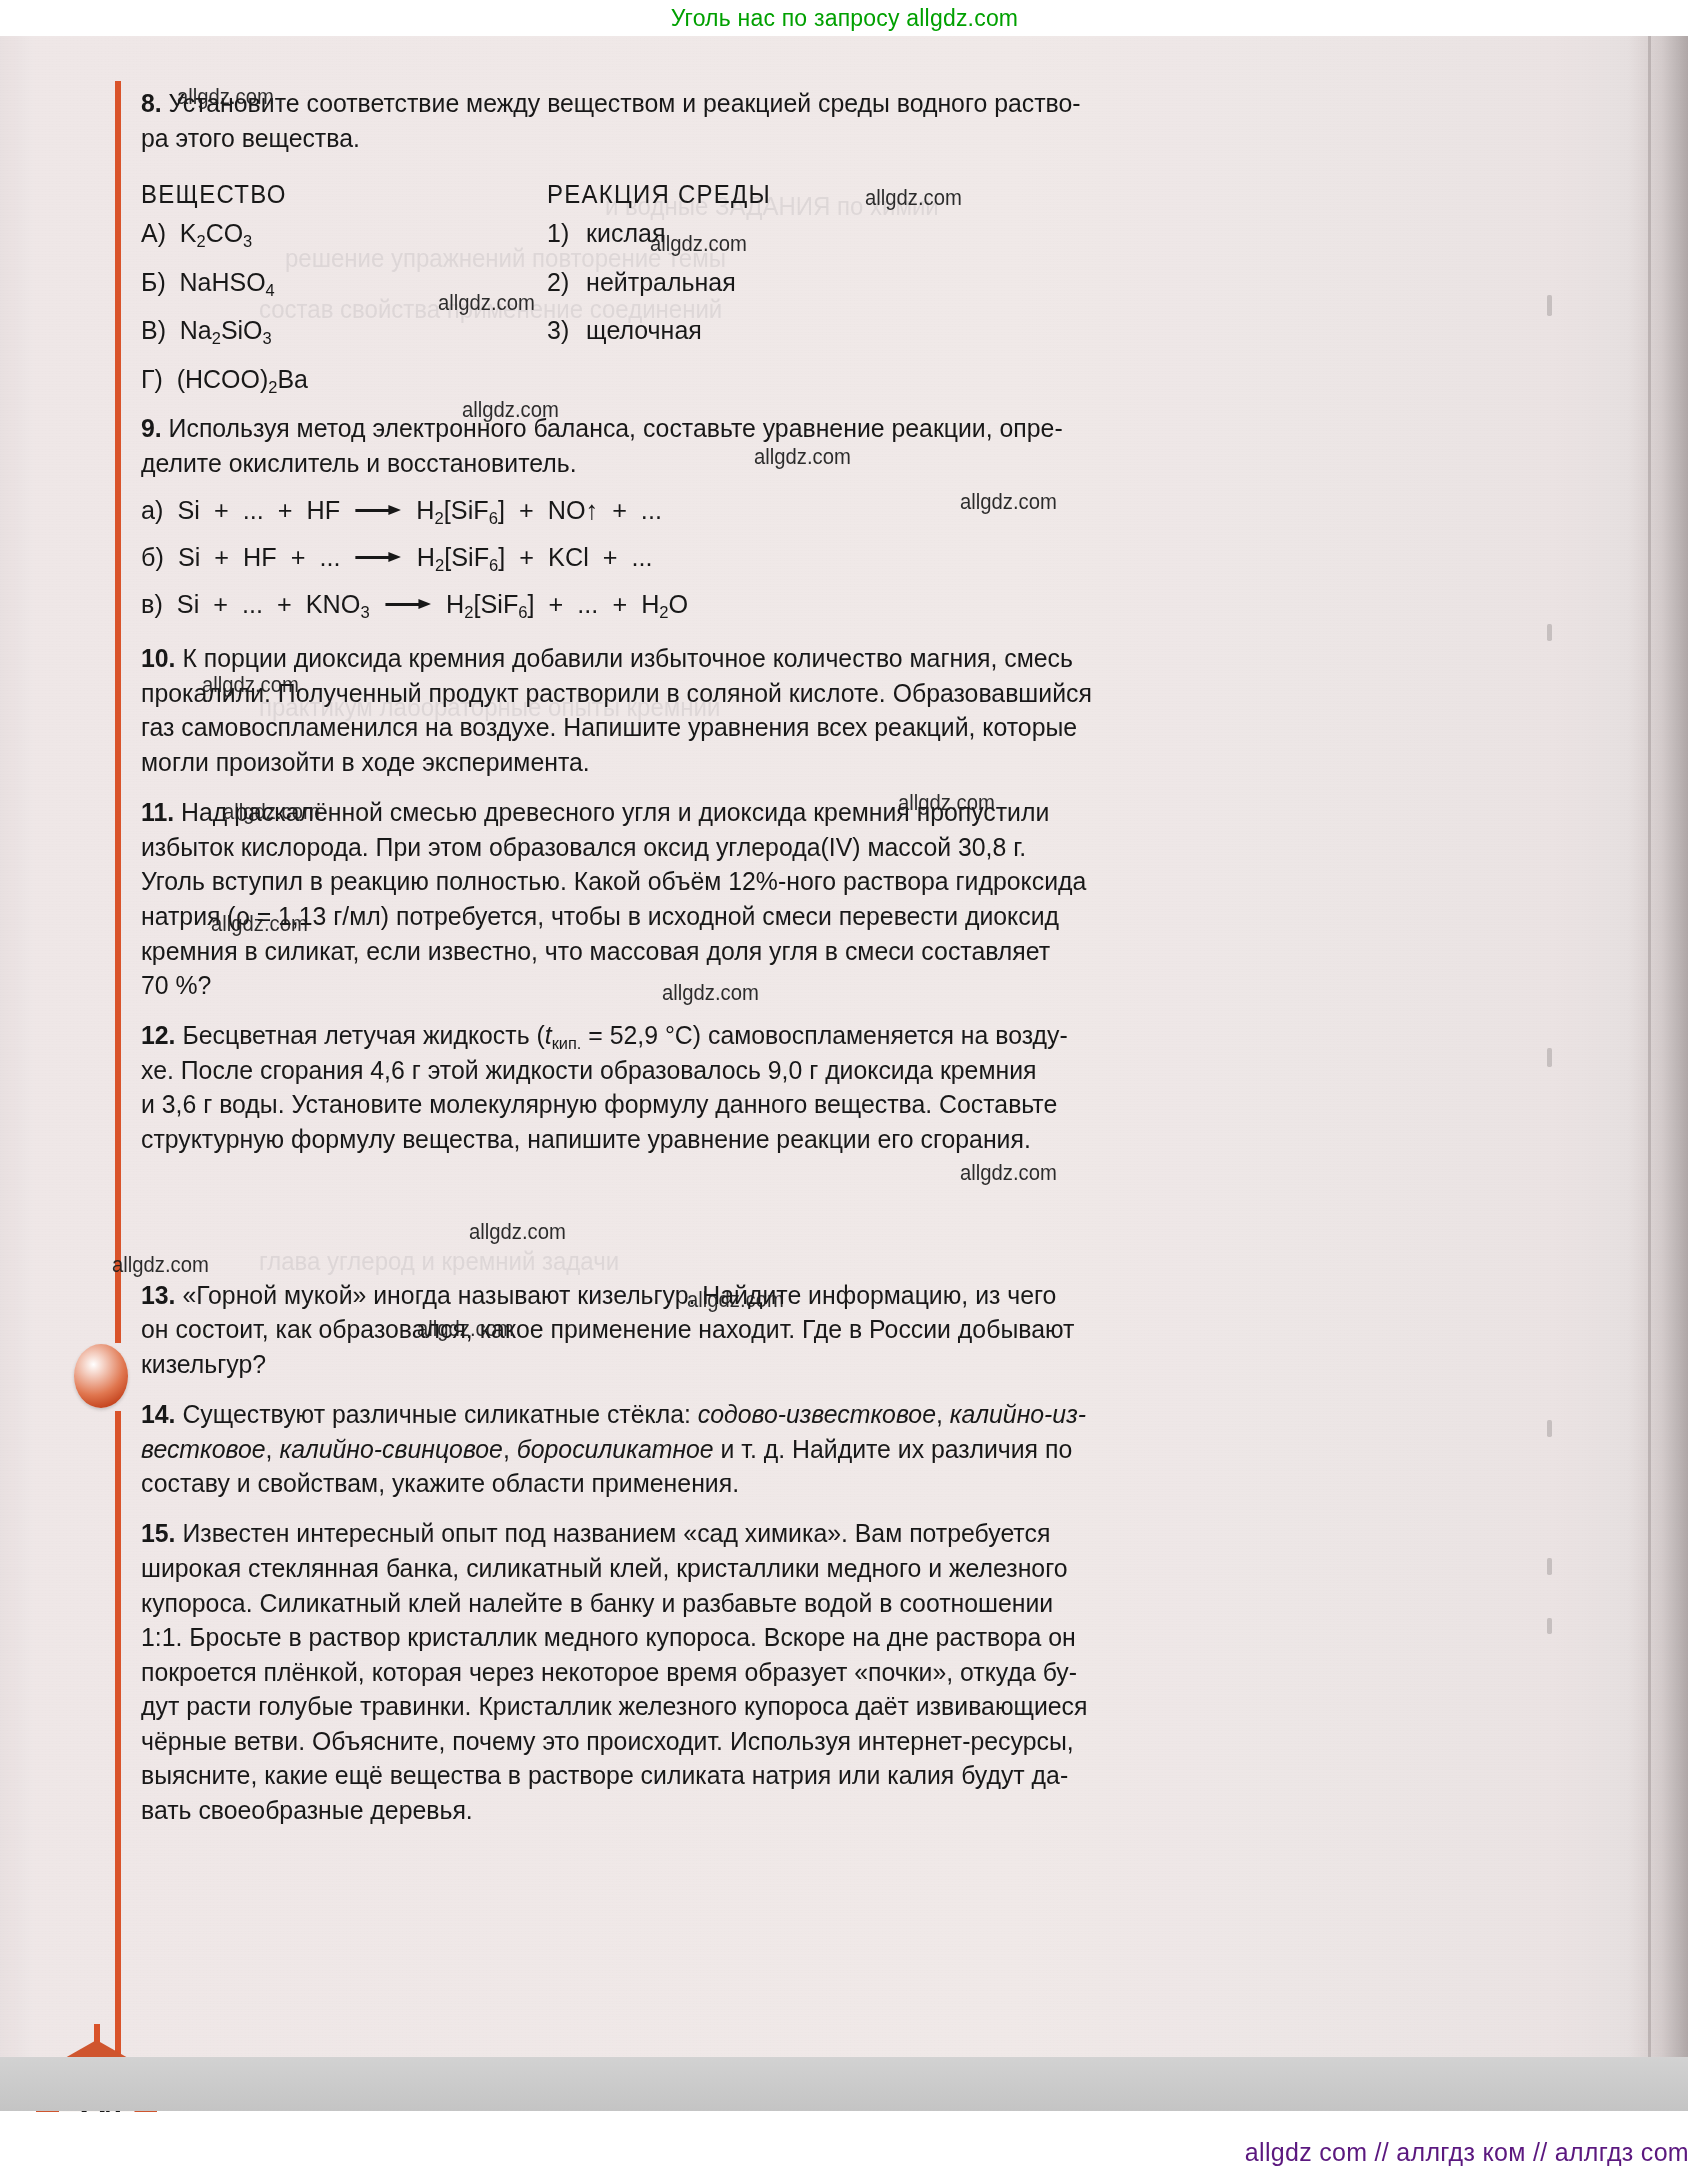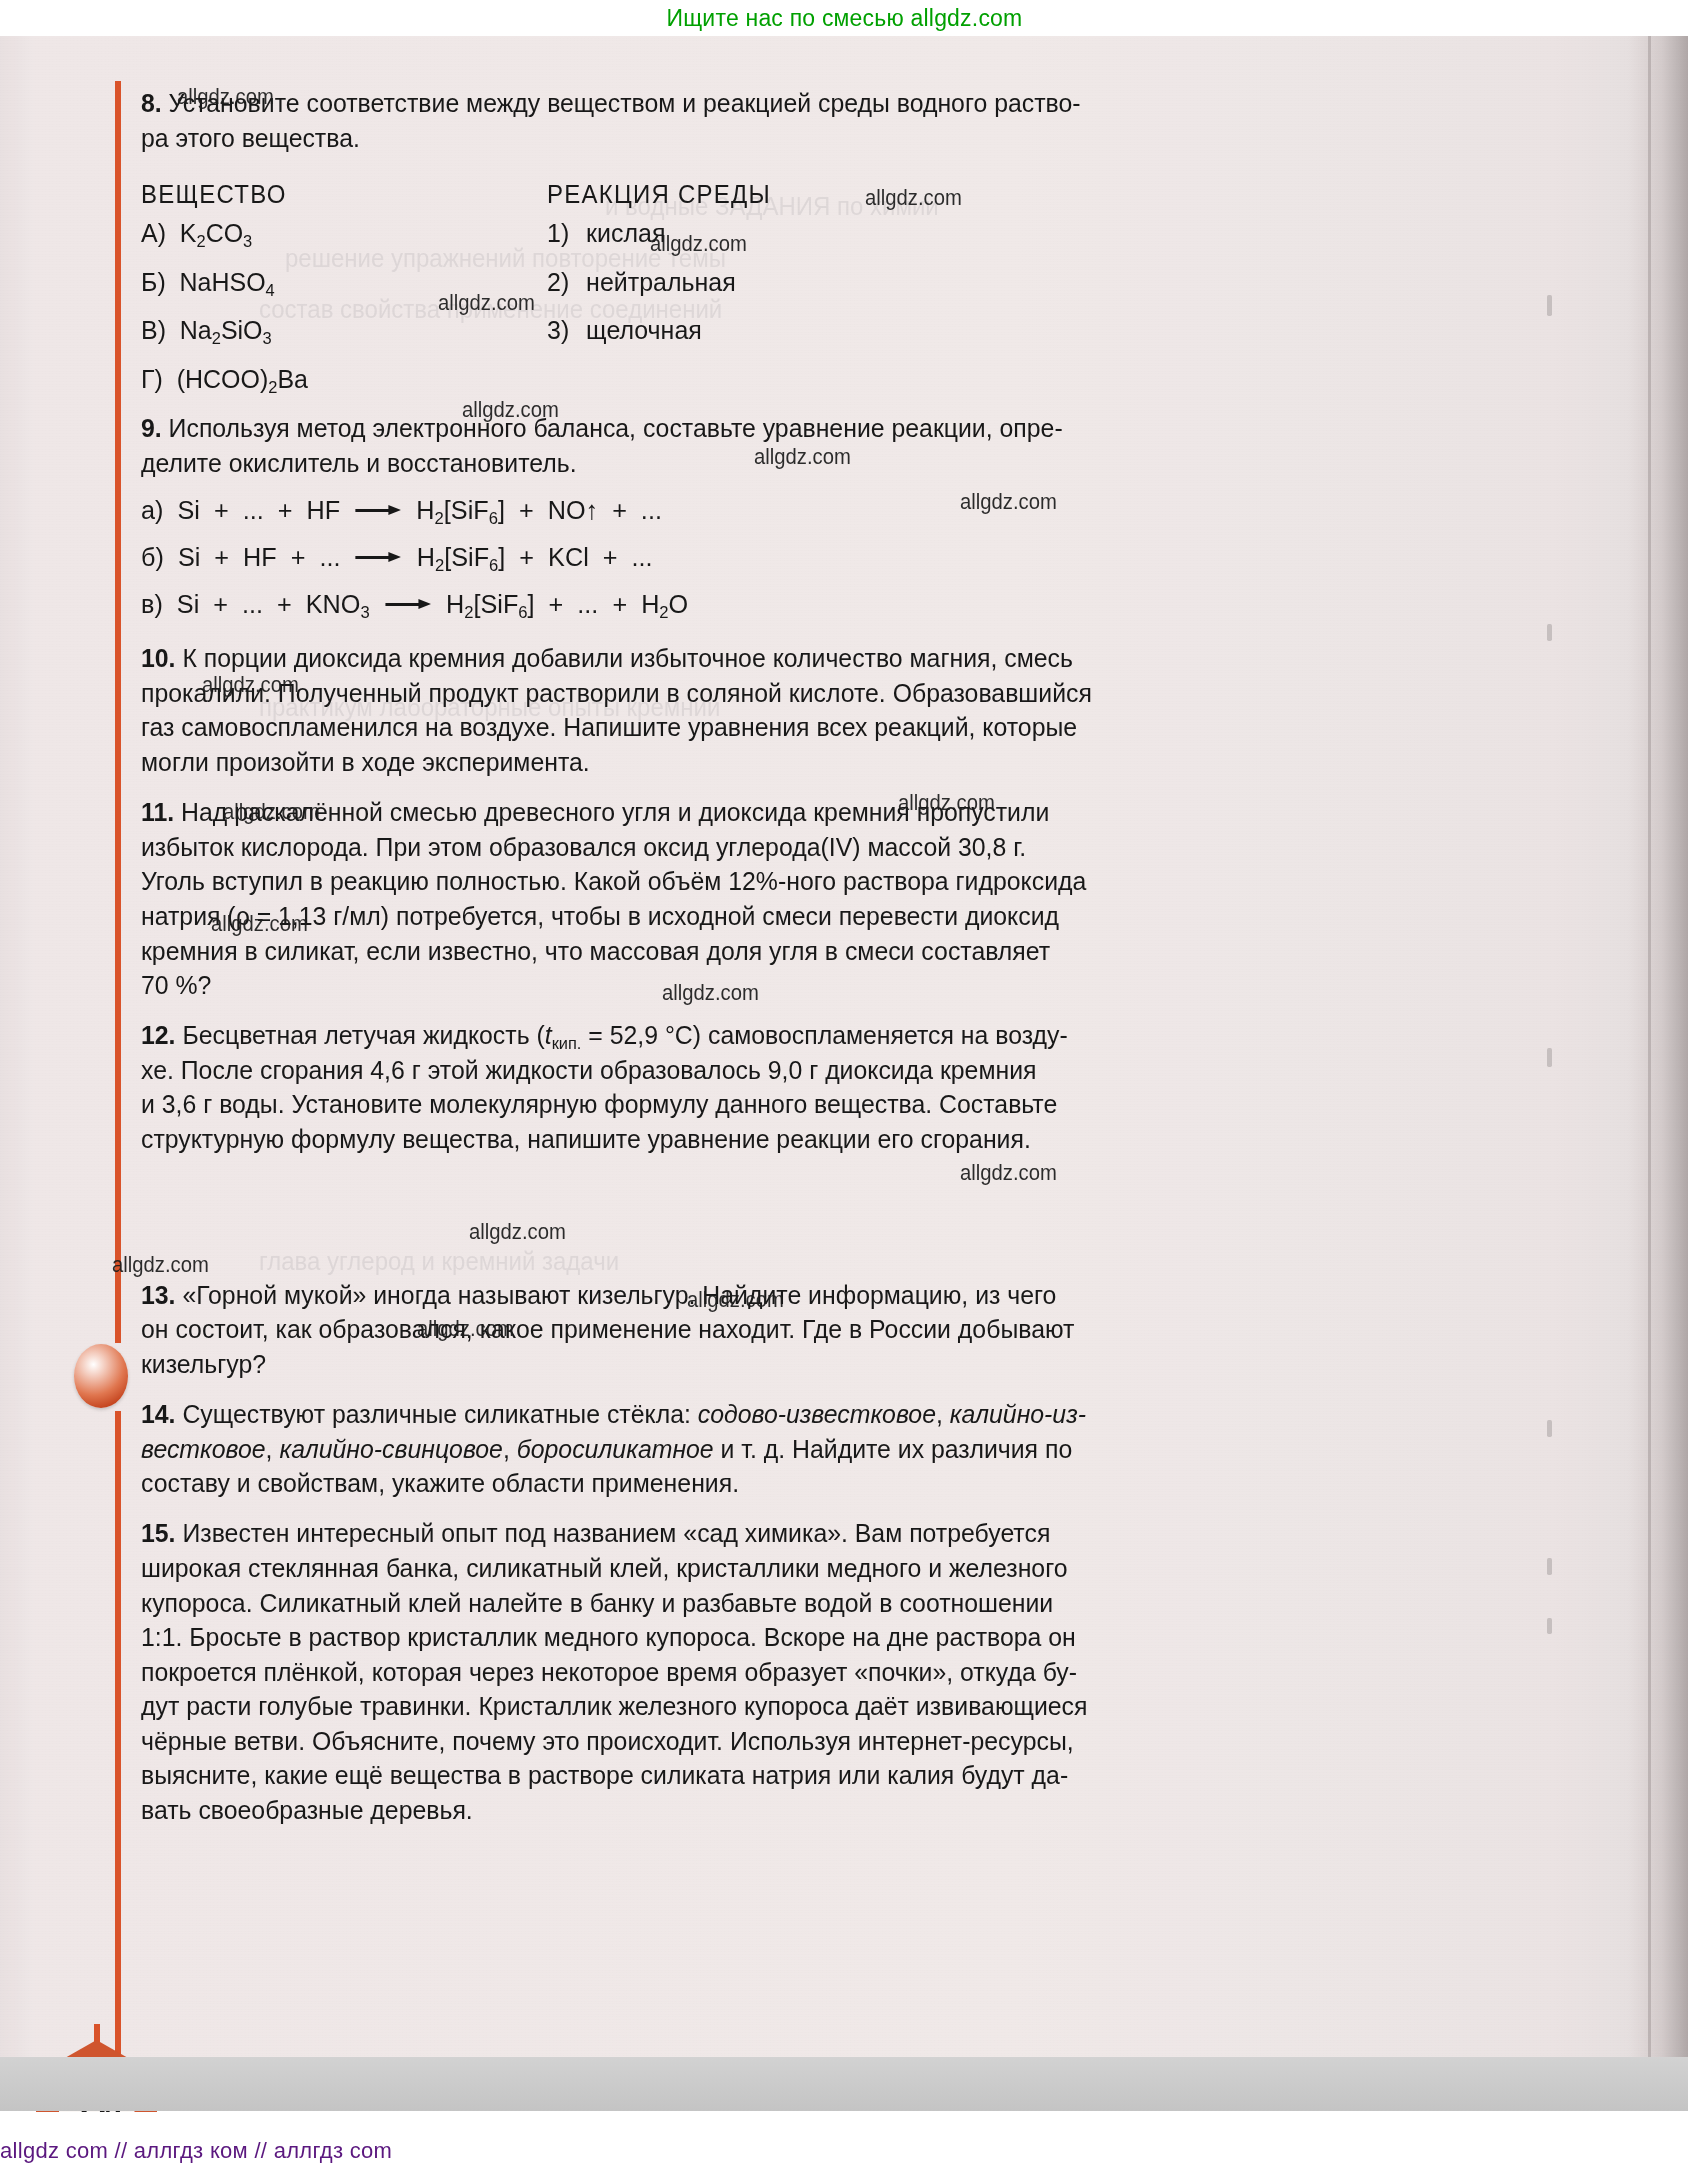--- a/index.html
+++ b/index.html
@@ -39,22 +39,22 @@
   }
   .scanbed-shade{
     position:absolute;left:0;top:2057px;width:1689px;height:54px;
     background:linear-gradient(180deg,#d2d2d2,#c4c4c4);
   }
   
   .footerband{
     position:absolute;left:0;top:2112px;width:1689px;height:72px;background:#fff;
   }
   .footer-text{
-    position:absolute;left:0;top:2138px;width:1689px;text-align:left;
-    color:#5b187f;font-size:22px;letter-spacing:0.3px;
+    position:absolute;left:0;top:2138px;width:1689px;text-align:right;
+    color:#5b187f;font-size:25px;letter-spacing:0.3px;
   }
 
   
   .gutter{
     position:absolute;right:0;top:0;width:61px;height:2075px;
     background:linear-gradient(90deg,rgba(160,150,150,0) 0%,rgba(150,140,140,.22) 55%,rgba(110,100,100,.45) 100%);
   }
   .gutter-line{
     position:absolute;right:38px;top:0;width:2.6px;height:2075px;
     background:rgba(120,110,110,.30);
@@ -166,21 +166,21 @@
   
   .ghost{
     position:absolute;color:rgba(70,70,80,.10);font-size:25px;white-space:nowrap;
     transform:scaleX(.96);transform-origin:left top;pointer-events:none;
   }
 </style>
 </head>
 <body>
 
 <div class="topbar">
-  <span class="topbar-text">Ищите нас по смесью allgdz.com</span>
+  <span class="topbar-text">Уголь нас по запросу allgdz.com</span>
 </div>
 
 <div class="sheet">
   <div class="paper-tint"></div>
   <div class="paper-noise"></div>
 
   <div class="gutter"></div>
   <div class="gutter-line"></div>
   <div class="margin-mark" style="left:1547px;top:259px;width:5.2px;height:21px;"></div>
   <div class="margin-mark" style="left:1547px;top:588px;width:5.2px;height:17.3px;"></div>

